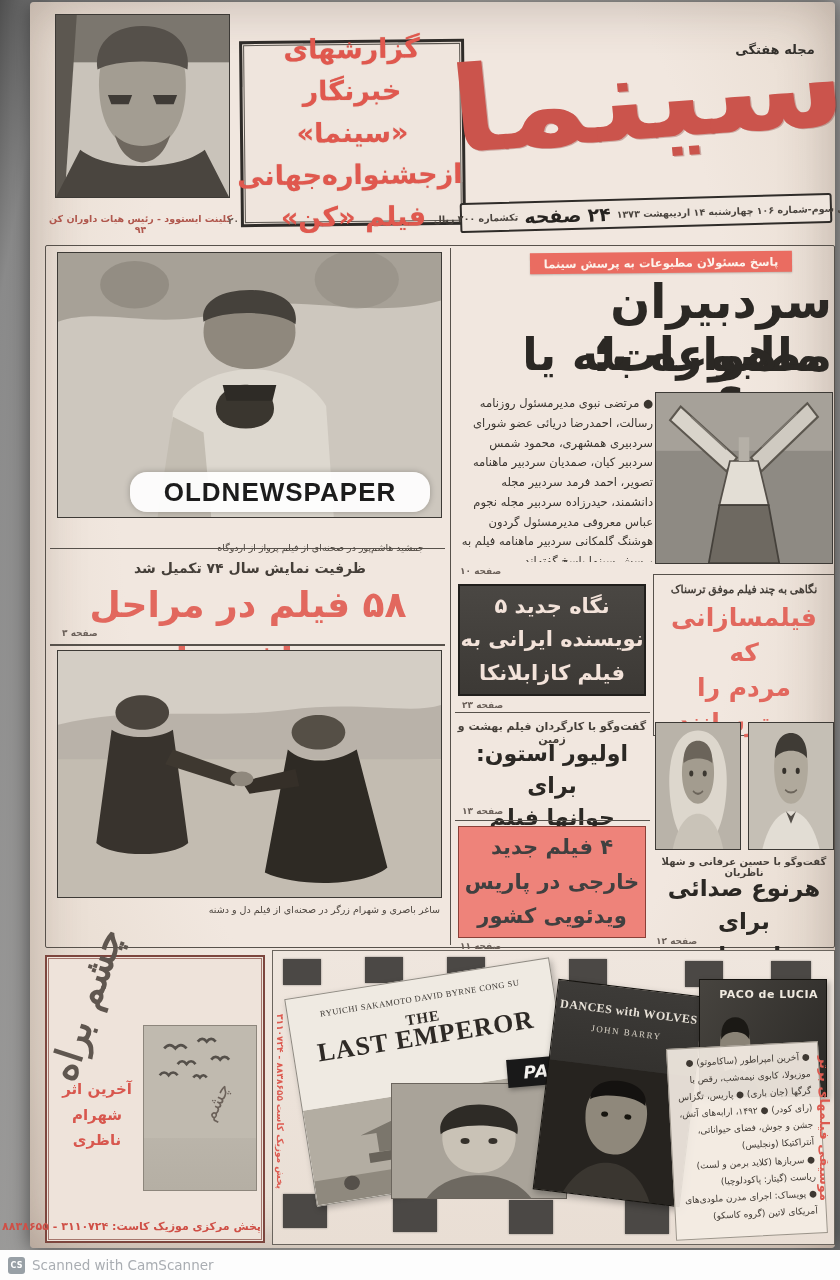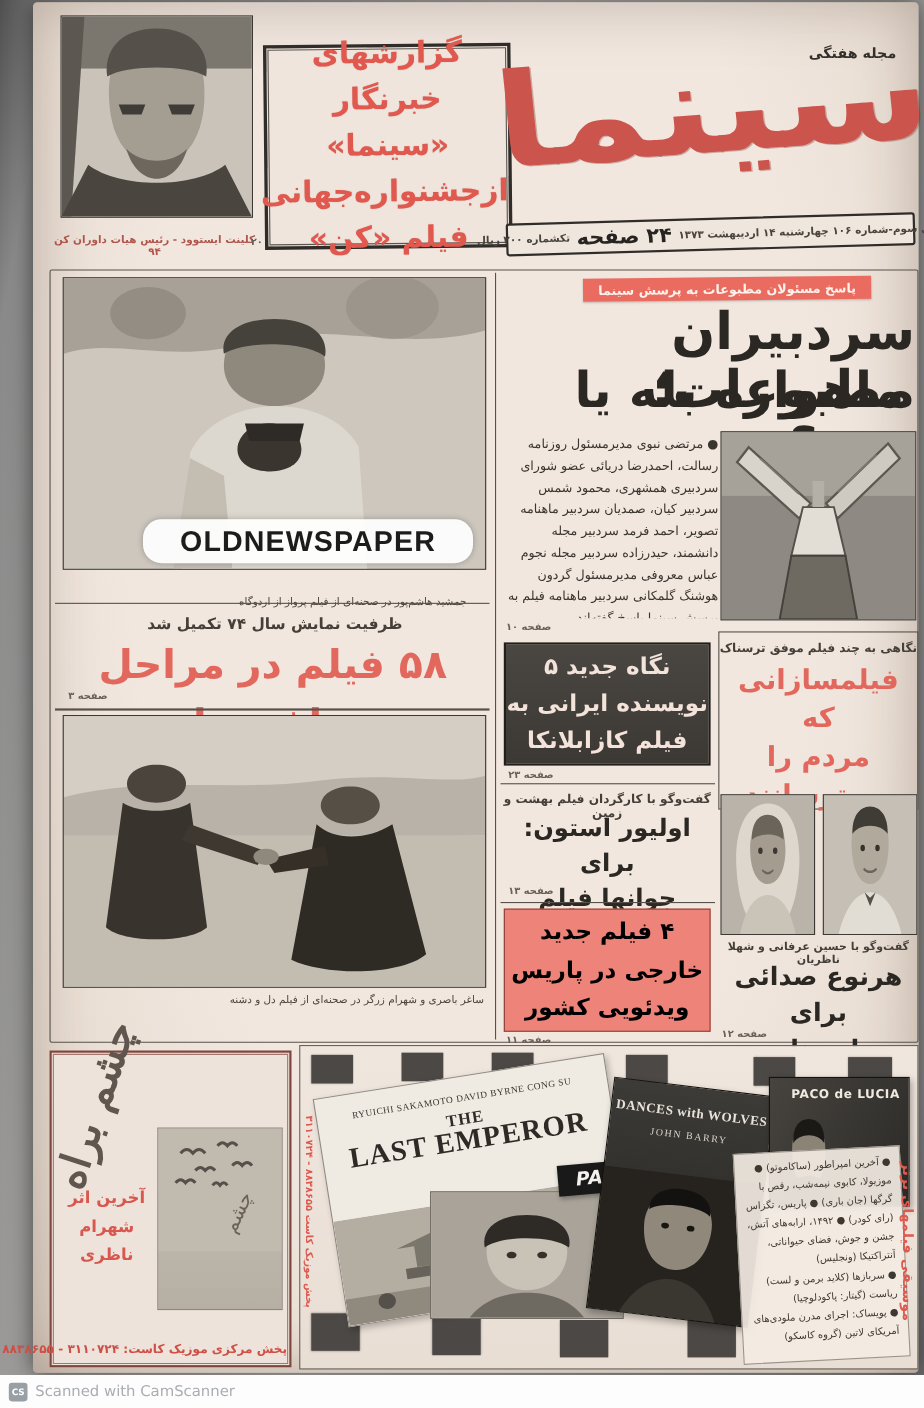--- a/index.html
+++ b/index.html
@@ -62,21 +62,21 @@
   
   .mini-kicker { font-size:11px; font-weight:bold; color:#453f39; text-align:center; }
   .headline-red { font-weight:bold; color:#e2685e; text-align:center; line-height:1.5; }
   .headline-blk { font-weight:bold; color:#2b2824; text-align:center; line-height:1.45; letter-spacing:-.5px; }
   .box-dark {
     background:linear-gradient(#4a4743,#3c3935); color:#f3e3da; border:2px solid #211f1c;
     display:flex; flex-direction:column; justify-content:center; text-align:center;
   }
   .box-dark div { font-size:21px; font-weight:bold; line-height:1.6; }
   .box-red {
-    background:#ee837a; color:#000000; border:1px solid #8a4038;
+    background:#ee837a; color:#404040; border:1px solid #8a4038;
     display:flex; flex-direction:column; justify-content:center; text-align:center;
   }
   .box-red div { font-size:21px; font-weight:bold; line-height:1.65; }
   .caption { font-size:9.5px; color:#4b443d; text-align:right; }
 
   
   .watermark {
     background:rgba(255,255,255,.93); border-radius:17px; display:flex; align-items:center; justify-content:center;
     font-family:Liberation Sans, sans-serif; font-weight:bold; font-size:26px; color:#1c1c1c;
     letter-spacing:1px; box-shadow:0 0 6px rgba(0,0,0,.25);
@@ -220,21 +220,21 @@
       <path d="M86,6 L54,38 L60,46 L92,14 Z" fill="#cfcac1" stroke="#5c574f" stroke-width="1.2"></path>
       <path d="M42,40 L58,40 L64,66 L36,66 Z" fill="#e3ded5" stroke="#55504a" stroke-width="1"></path>
       <path d="M36,66 L64,66 L70,100 L30,100 Z" fill="#6e6961" stroke="#45413b" stroke-width="1"></path>
       <path d="M47,26 L53,26 L53,40 L47,40 Z" fill="#b5b0a7"></path>
       <line x1="20" y1="14" x2="40" y2="33" stroke="#7b766e" stroke-width="1"></line>
       <line x1="80" y1="12" x2="60" y2="32" stroke="#7b766e" stroke-width="1"></line>
     </svg>
   </div>
 
   <div class="abs frame" style="left:653px;top:574px;width:182px;height:162px;">
-    <div class="mini-kicker rtl" style="margin-top:8px;">نگاهی به چند فیلم موفق ترسناک</div>
+    <div class="mini-kicker rtl" style="margin-top:8px;font-family:Liberation Serif, serif;">نگاهی به چند فیلم موفق ترسناک</div>
     <div class="headline-red rtl" style="font-size:25px;margin-top:4px;line-height:1.4;">
       <div>فیلمسازانی که</div>
       <div>مردم را</div>
       <div>می‌ترسانند</div>
     </div>
     <div class="pgref rtl" style="margin:2px 8px;">صفحه ۱۹</div>
   </div>
 
   <div class="abs box-dark rtl" style="left:458px;top:584px;width:188px;height:112px;">
     <div>نگاه جدید ۵</div>

